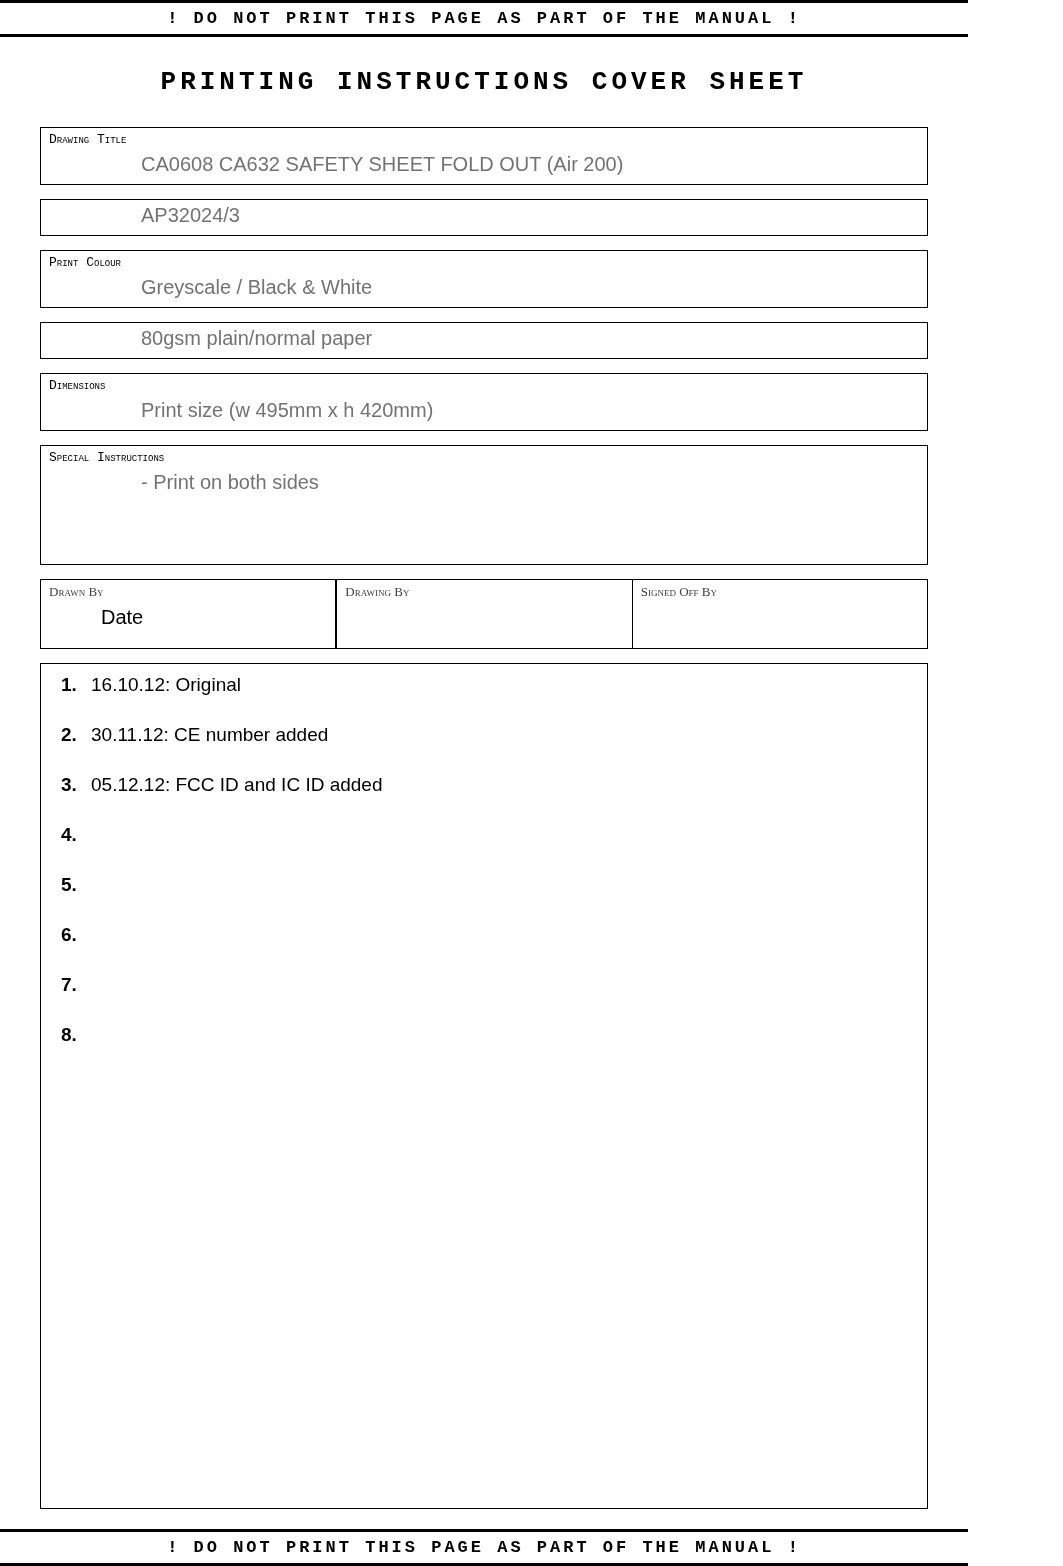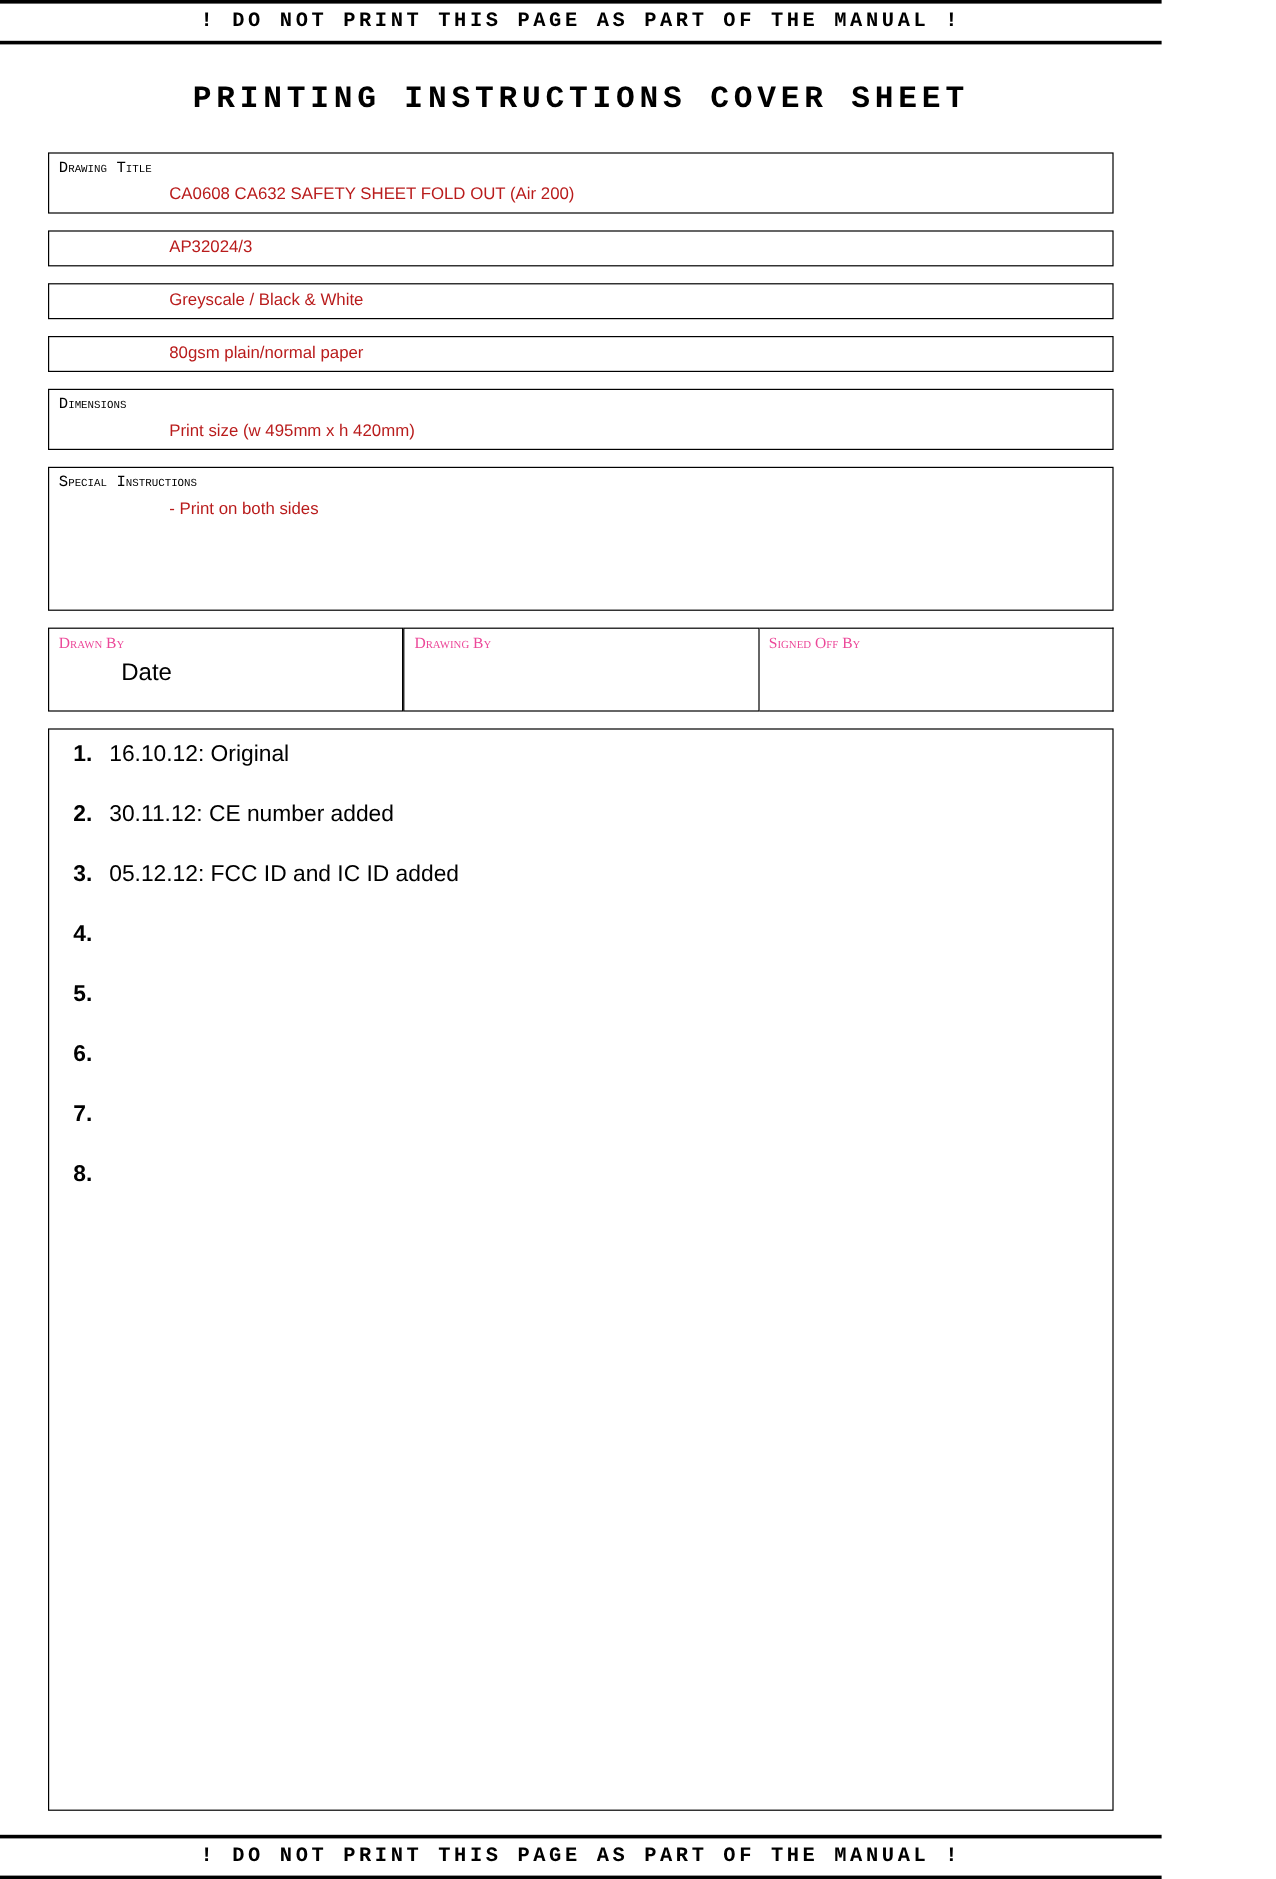--- a/index.html
+++ b/index.html
@@ -63,23 +63,23 @@
       font-family: Liberation Mono, monospace;
       font-size: 13px;
       font-variant: small-caps;
       color: #000;
       padding: 4px 8px 2px 8px;
       display: block;
     }
 
     .field-value {
       font-family: Arial, sans-serif;
-      font-size: 14px;
+      font-size: 20px;
       padding: 4px 8px 8px 100px;
-      color: #b91c1c;
+      color: #737373;
     }
 
     .special-instructions-block {
       border: 1px solid #000;
       margin-bottom: 14px;
       min-height: 120px;
     }
 
     .special-instructions-block .field-value {
       padding: 4px 8px 60px 100px;
@@ -97,21 +97,21 @@
     }
 
     .sig-block:not(:last-child) {
       border-right: none;
     }
 
     .sig-label {
       font-family: 'Palatino Linotype', Palatino, serif;
       font-size: 13px;
       font-variant: small-caps;
-      color: #ec4899;
+      color: #404040;
       padding: 4px 8px 2px 8px;
       display: block;
     }
 
     .sig-value {
       font-family: Arial, sans-serif;
       font-size: 20px;
       padding: 4px 8px 8px 60px;
       color: #000;
     }
@@ -174,20 +174,21 @@
     <div class="field-block">
       <span class="field-label">Drawing Title</span>
       <div class="field-value">CA0608 CA632 SAFETY SHEET FOLD OUT  (Air 200)</div>
     </div>
 
     <div class="field-block">
       <div class="field-value">AP32024/3</div>
     </div>
 
     <div class="field-block">
+      <span class="field-label">Print Colour</span>
       <div class="field-value">Greyscale / Black &amp; White</div>
     </div>
 
     <div class="field-block">
       <div class="field-value">80gsm plain/normal paper</div>
     </div>
 
     <div class="field-block">
       <span class="field-label">Dimensions</span>
       <div class="field-value">Print size (w 495mm x h 420mm)</div>

